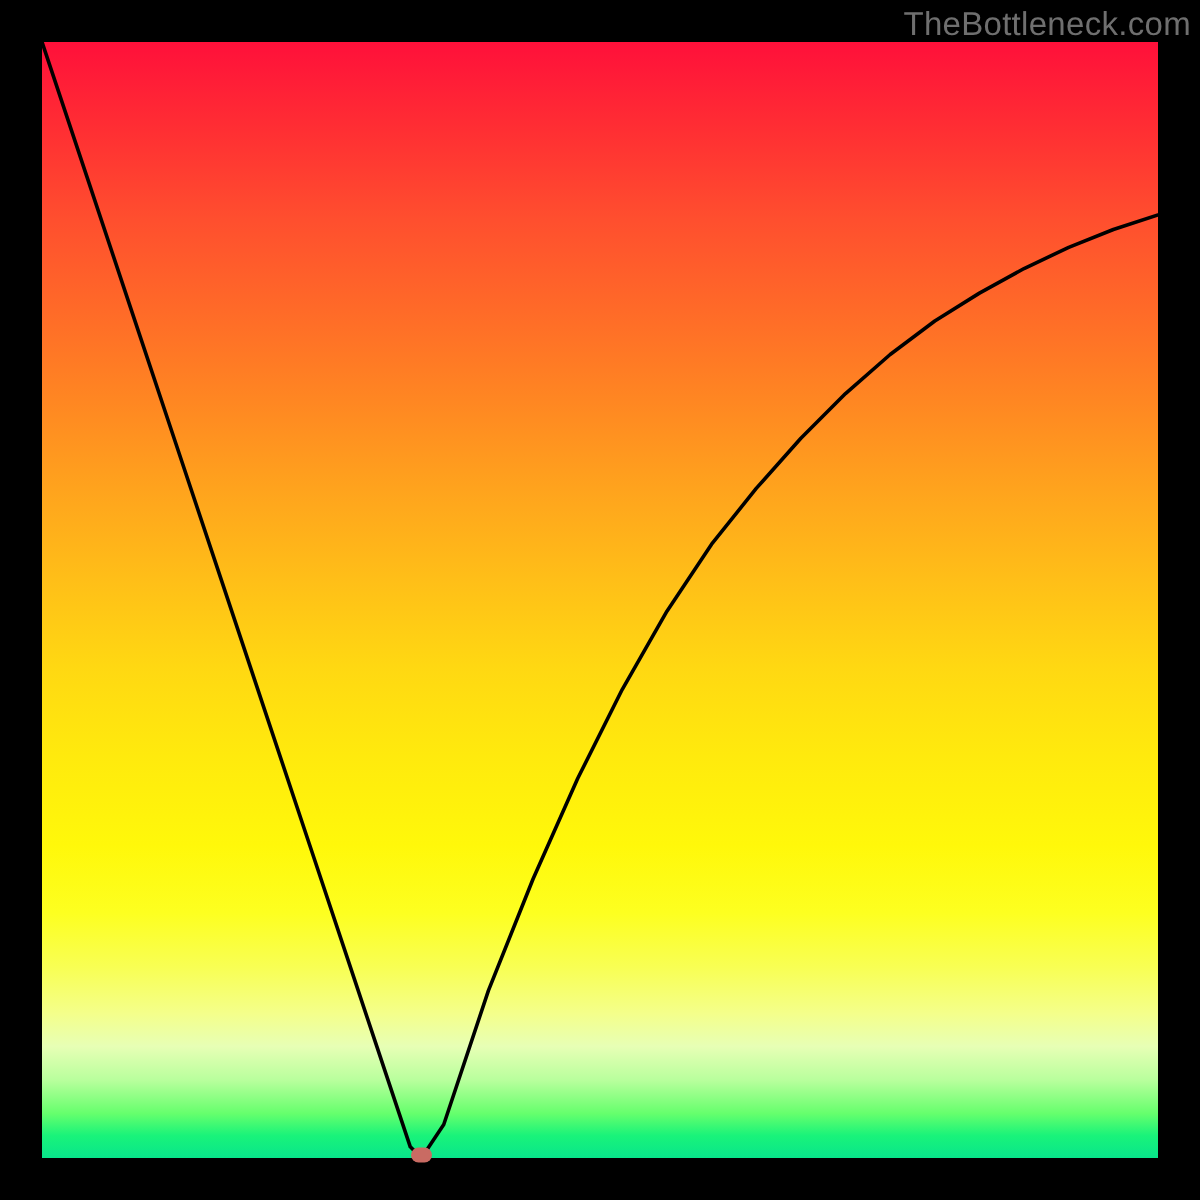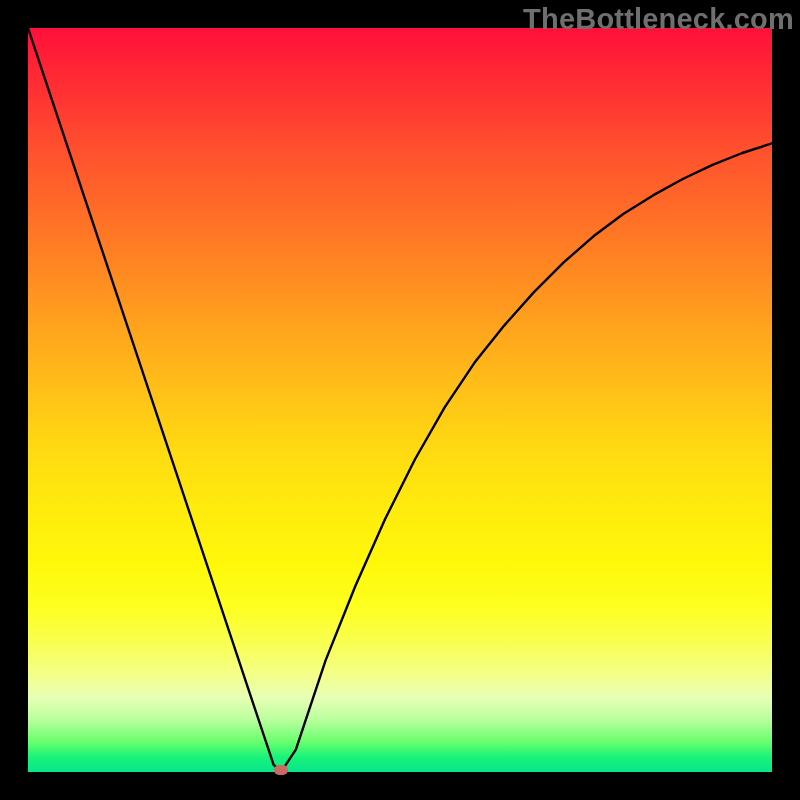--- a/index.html
+++ b/index.html
@@ -50,23 +50,23 @@
     left: 0;
     top: 0;
     width: 744px;
     height: 744px;
   }
   .watermark {
     position: absolute;
     top: 3px;
     right: 6px;
     color: #6f6f6f;
-    font-size: 29px;
+    font-size: 22px;
     letter-spacing: 0.2px;
-    font-weight: 700;
+    font-weight: 400;
   }
   .marker {
     position: absolute;
     width: 14px;
     height: 10px;
     background: #c96b63;
     border-radius: 5px;
   }
 </style>
 </head>

